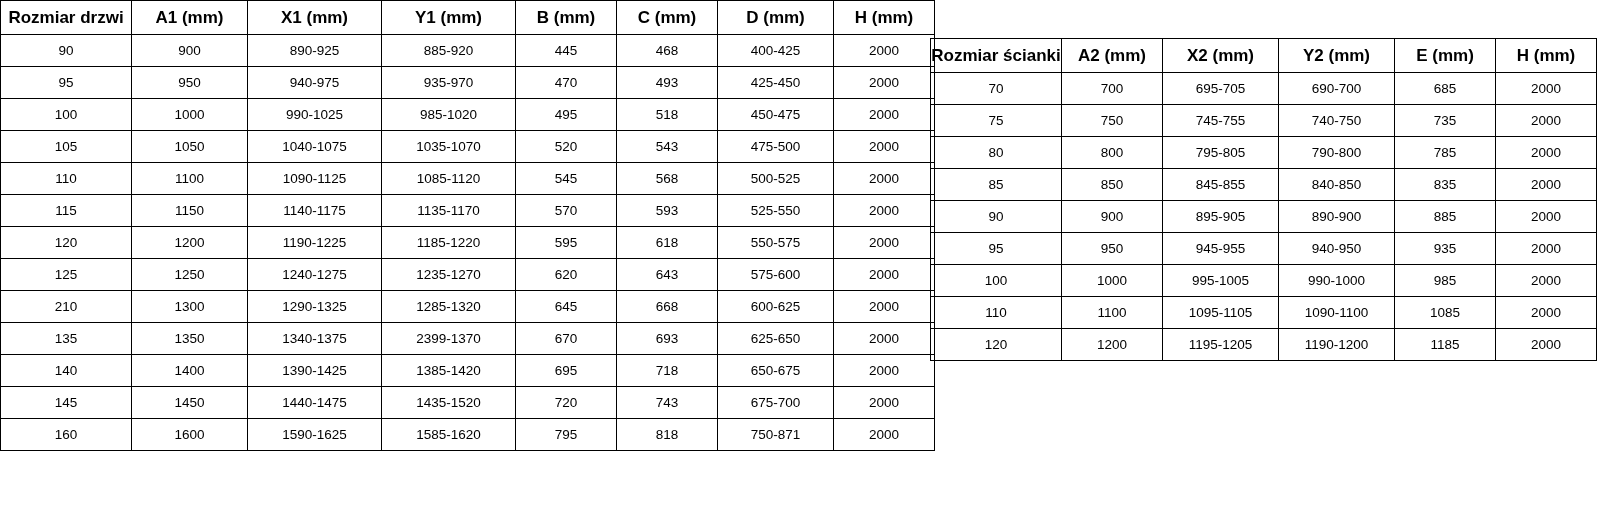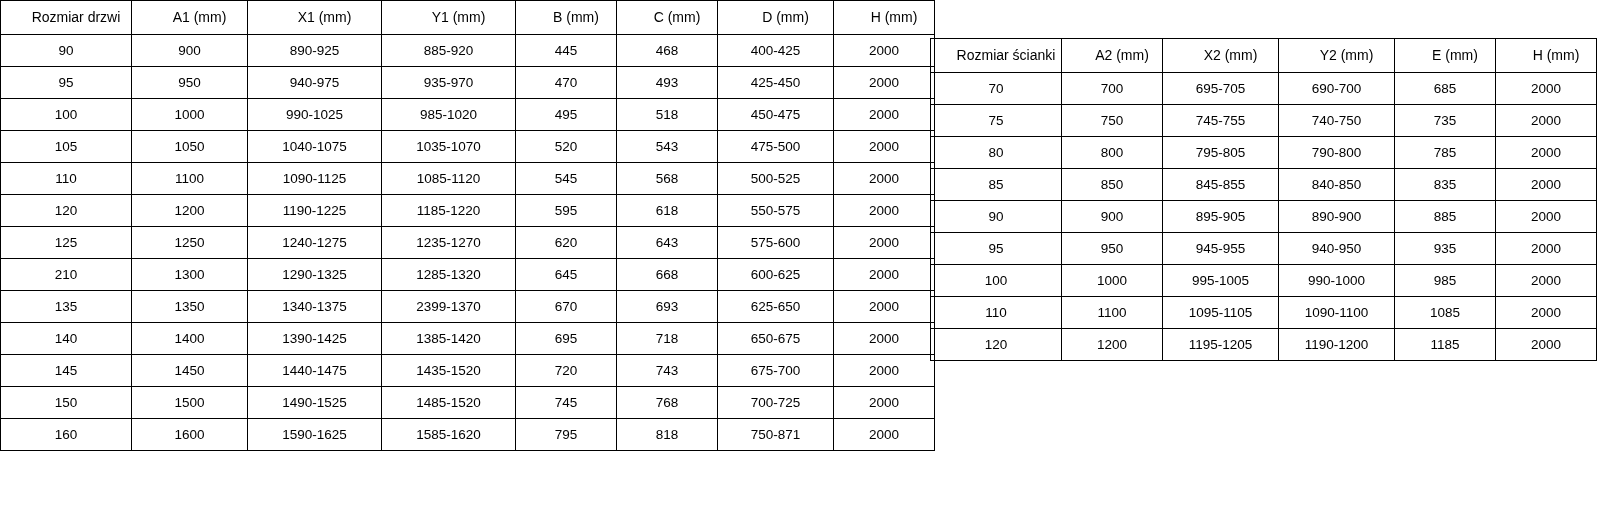--- a/index.html
+++ b/index.html
@@ -35,25 +35,24 @@
   table.data td {
     border: 1px solid #000000;
     text-align: center;
     vertical-align: middle;
     padding: 0;
     height: 31px;
     line-height: 31px;
     white-space: nowrap;
   }
   table.data th {
-    font-weight: normal;
-    font-size: 14px;
+    font-weight: bold;
+    font-size: 17px;
     height: 33px;
     line-height: 33px;
-    padding-left: 20px;
   }
   table.data td {
     font-weight: normal;
   }
 
   
   #doors-table col.c0 { width: 131px; }
   #doors-table col.c1 { width: 116px; }
   #doors-table col.c2 { width: 134px; }
   #doors-table col.c3 { width: 134px; }
@@ -144,20 +143,30 @@
             <td>110</td>
             <td>1100</td>
             <td>1090-1125</td>
             <td>1085-1120</td>
             <td>545</td>
             <td>568</td>
             <td>500-525</td>
             <td>2000</td>
           </tr>
           <tr>
+            <td>115</td>
+            <td>1150</td>
+            <td>1140-1175</td>
+            <td>1135-1170</td>
+            <td>570</td>
+            <td>593</td>
+            <td>525-550</td>
+            <td>2000</td>
+          </tr>
+          <tr>
             <td>120</td>
             <td>1200</td>
             <td>1190-1225</td>
             <td>1185-1220</td>
             <td>595</td>
             <td>618</td>
             <td>550-575</td>
             <td>2000</td>
           </tr>
           <tr>
@@ -201,30 +210,20 @@
             <td>2000</td>
           </tr>
           <tr>
             <td>145</td>
             <td>1450</td>
             <td>1440-1475</td>
             <td>1435-1520</td>
             <td>720</td>
             <td>743</td>
             <td>675-700</td>
-            <td>2000</td>
-          </tr>
-          <tr>
-            <td>150</td>
-            <td>1500</td>
-            <td>1490-1525</td>
-            <td>1485-1520</td>
-            <td>745</td>
-            <td>768</td>
-            <td>700-725</td>
             <td>2000</td>
           </tr>
           <tr>
             <td>160</td>
             <td>1600</td>
             <td>1590-1625</td>
             <td>1585-1620</td>
             <td>795</td>
             <td>818</td>
             <td>750-871</td>

